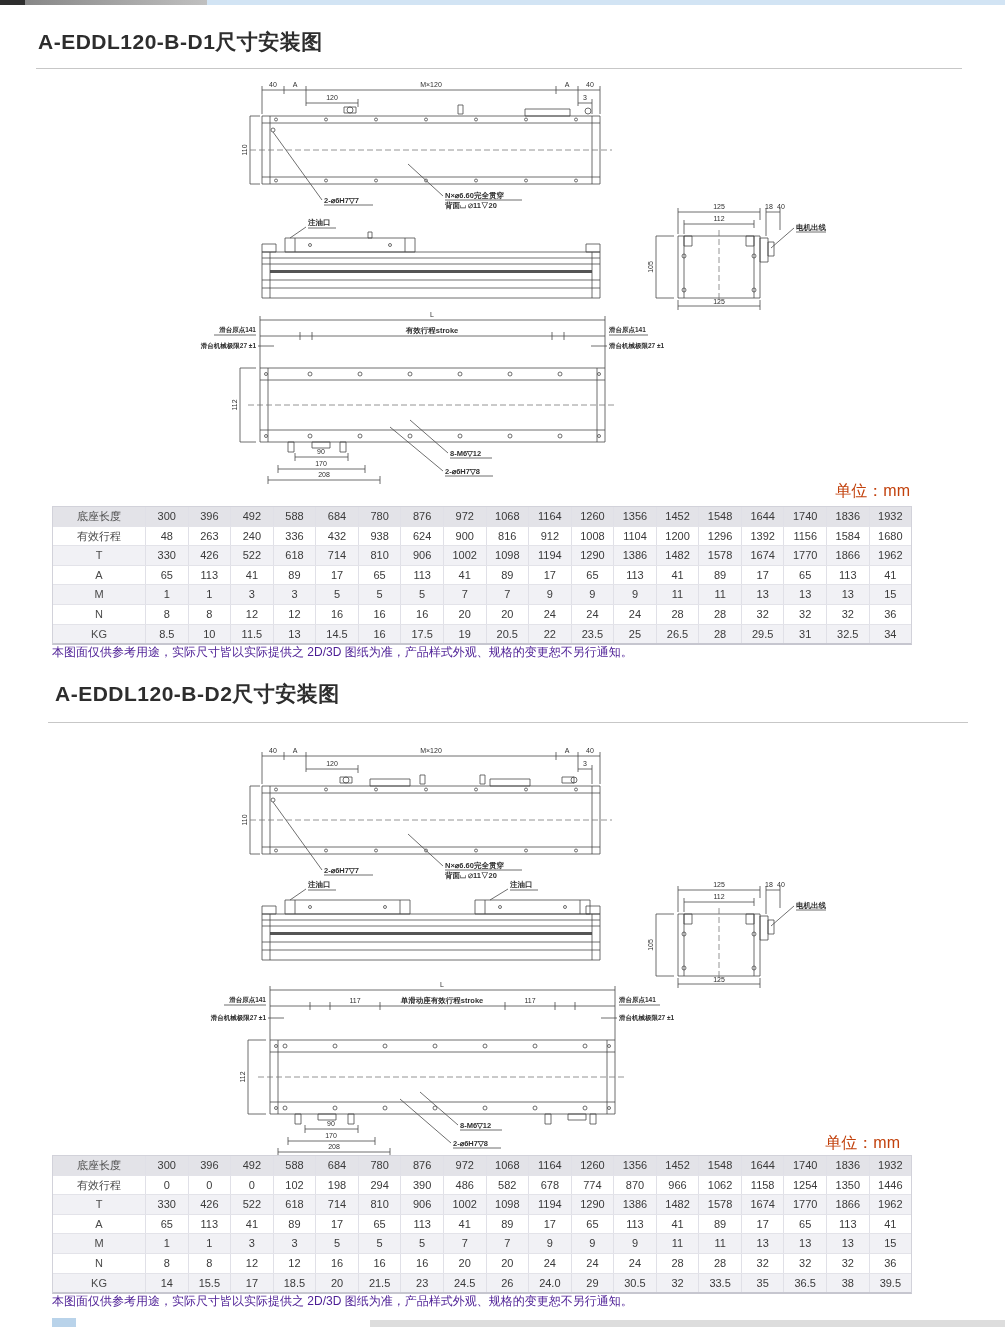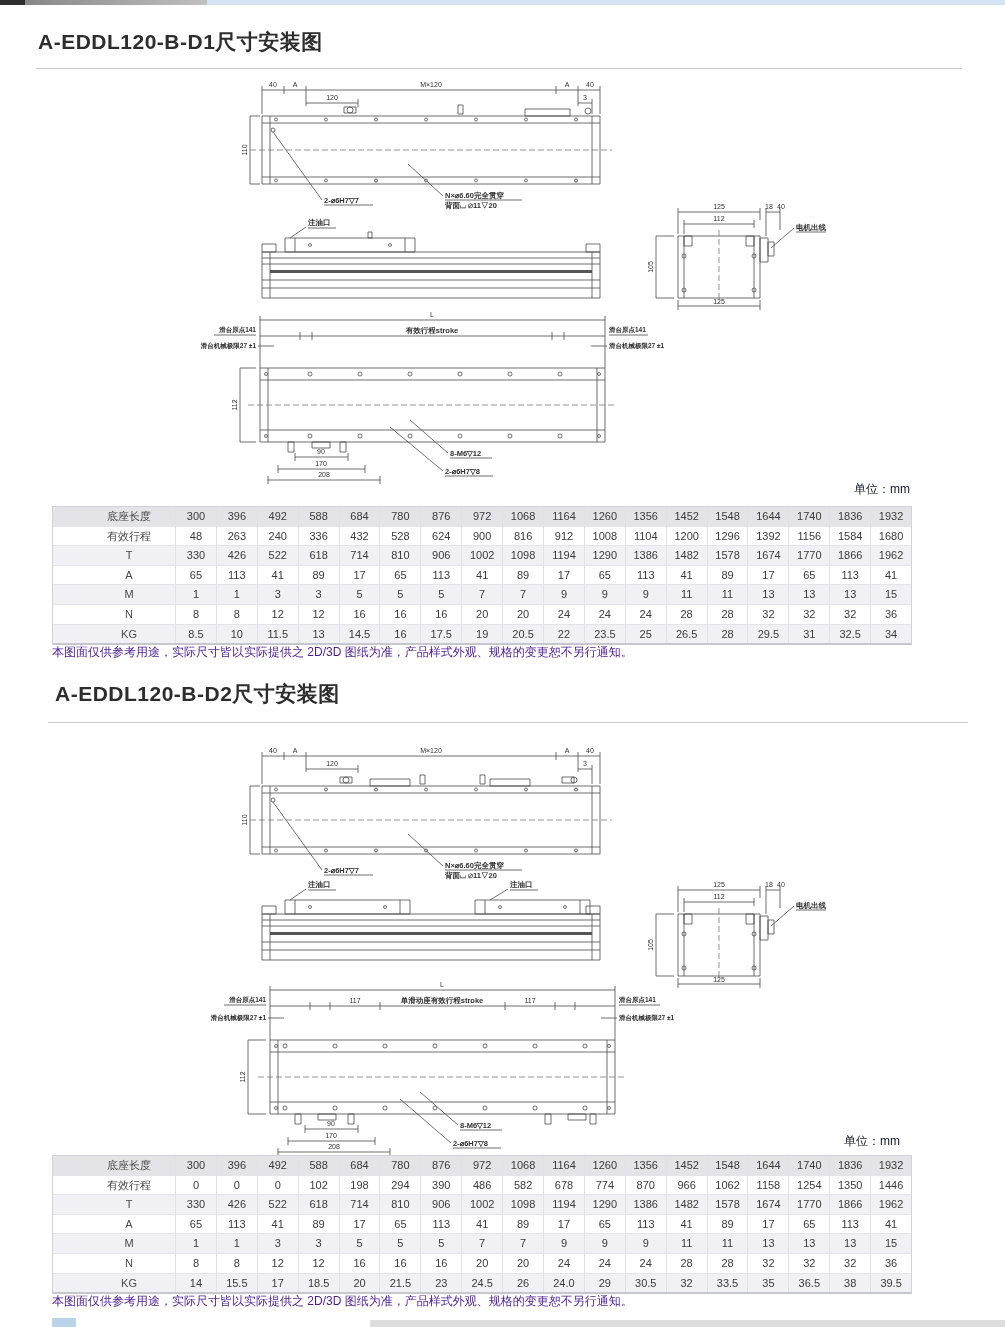--- a/index.html
+++ b/index.html
@@ -6,35 +6,35 @@
   body {
     width:1005px; height:1327px; position:relative; background:#ffffff;
     font-family:"Liberation Sans", sans-serif; overflow:hidden;
   }
   .abs { position:absolute; }
   .topbar-dark { left:0; top:0; width:25px; height:5px; background:#2e2e2e; }
   .topbar-gray { left:25px; top:0; width:182px; height:5px; background:linear-gradient(to right,#878787,#c0c0c0); }
   .topbar-blue { left:207px; top:0; width:798px; height:5px; background:#d2e4f4; }
   .sec-title { font-size:21px; font-weight:700; color:#2d2d2d; letter-spacing:0.5px; white-space:nowrap; }
   .hr { height:1px; background:#c7c7c7; }
-  .unit { font-size:12px; color:#0f172a; width:110px; text-align:right; }
+  .unit { font-size:16px; color:#c2410c; width:110px; text-align:right; }
   .note { font-size:12px; color:#4c1d95; white-space:nowrap; }
   
   svg.dwg { overflow:visible; }
   svg.dwg line, svg.dwg rect, svg.dwg circle, svg.dwg polyline {
     stroke:#4a4a4a; fill:none; stroke-width:0.8; vector-effect:non-scaling-stroke;
   }
   svg.dwg .fillband { fill:#555; stroke:none; }
   svg.dwg text { fill:#2f2f2f; font-family:"Liberation Sans", sans-serif; font-size:7px; stroke:none; }
   svg.dwg text.lbl { font-size:7.5px; font-weight:600; }
   svg.dwg text.sm { font-size:6.5px; font-weight:600; }
   svg.dwg .dash { stroke-dasharray:6 3; stroke:#7a7a7a; }
   
   .dimtable { width:858px; border:1px solid #d2d2da; border-bottom:2px solid #c6c6cf; font-size:11px; color:#3a3a3a; background:#fff; }
-  .trow { display:flex; height:18.6px; border-top:1px solid #e3e3e9;padding-left:30px; }
+  .trow { display:flex; height:18.6px; border-top:1px solid #e3e3e9; }
   .trow:first-child { border-top:none; }
   .trow.thead { background:#e3e3e8; }
   .trow.alt { background:#f1f1f5; }
   .tcell { flex:1 1 0; text-align:center; line-height:18.6px; border-left:1px solid #e0e0e7; overflow:hidden; white-space:nowrap; }
   .tcell:first-child { border-left:none; }
   .tlabel { flex:0 0 92px; color:#4a4a4a; }
   .bottom-square { left:52px; top:1318px; width:24px; height:9px; background:#b9d3ea; }
   .bottom-bar { left:370px; top:1320px; width:635px; height:7px; background:#dddddd; }
 </style>
 </head>
@@ -281,21 +281,21 @@
       <div class="tcell">1836</div>
       <div class="tcell">1932</div>
     </div>
     <div class="trow">
       <div class="tcell tlabel">有效行程</div>
       <div class="tcell">48</div>
       <div class="tcell">263</div>
       <div class="tcell">240</div>
       <div class="tcell">336</div>
       <div class="tcell">432</div>
-      <div class="tcell">528</div>
+      <div class="tcell">938</div>
       <div class="tcell">624</div>
       <div class="tcell">900</div>
       <div class="tcell">816</div>
       <div class="tcell">912</div>
       <div class="tcell">1008</div>
       <div class="tcell">1104</div>
       <div class="tcell">1200</div>
       <div class="tcell">1296</div>
       <div class="tcell">1392</div>
       <div class="tcell">1156</div>

